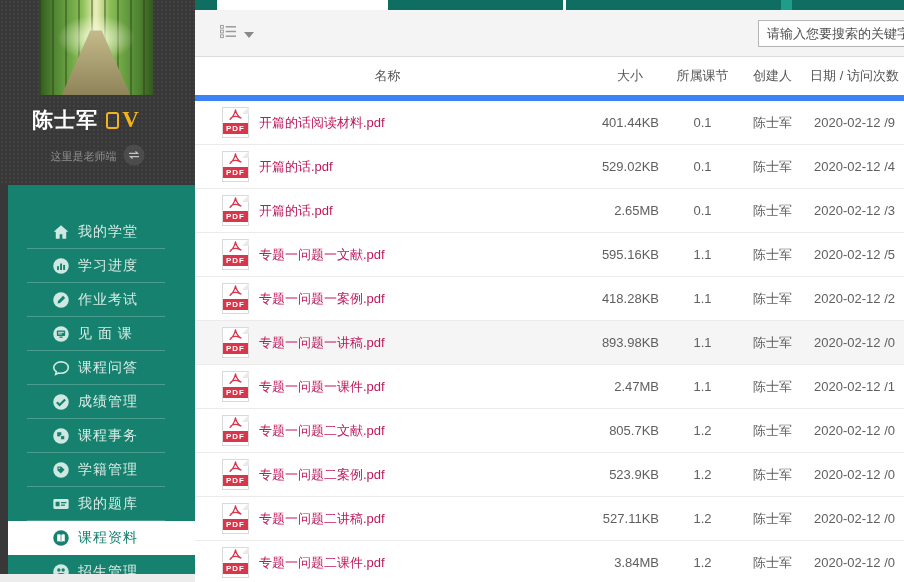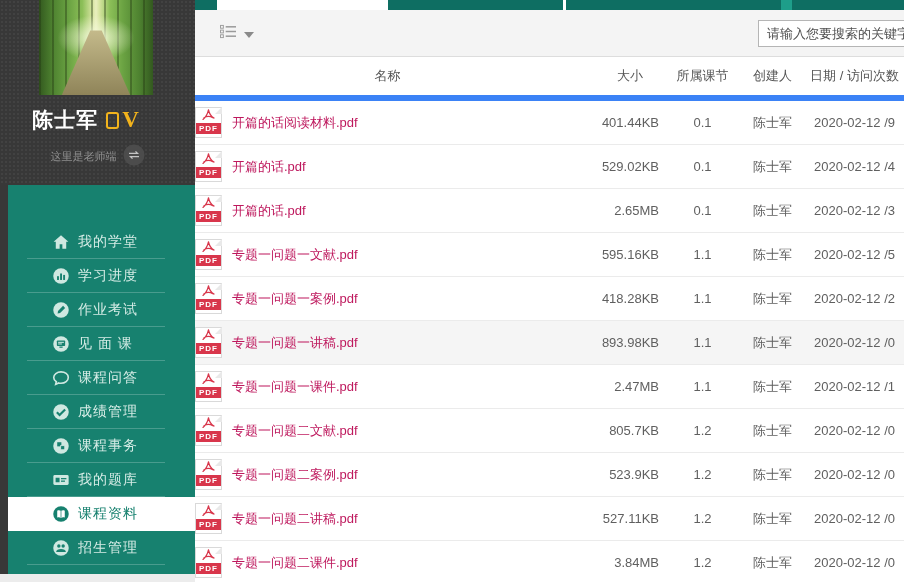--- a/index.html
+++ b/index.html
@@ -17,21 +17,21 @@
                repeating-linear-gradient(90deg, rgba(35,55,18,.4) 0 2px, transparent 2px 13px); }
   .avatar::after { content:''; position:absolute; inset:0;
     background:linear-gradient(#ddd3a2,#8f8459); clip-path:polygon(45% 32%, 55% 32%, 80% 100%, 20% 100%); }
   .name-row { position:absolute; left:0; top:106px; width:172px; text-align:center; color:#fff; font-size:21px; font-weight:bold; letter-spacing:1px; }
   .badge-phone { display:inline-block; width:13px; height:17px; border:2px solid #f2b31c; border-radius:3px; margin:0 3px 0 8px; vertical-align:-2px; }
   .badge-v { color:#f2b31c; font-family:"Liberation Serif","DejaVu Serif",serif; font-weight:bold; font-size:23px; }
   .subtitle-row { position:absolute; left:0; top:144px; width:195px; text-align:center; color:#8f8f8f; font-size:11px; }
   .subtitle-row .sw { vertical-align:-6px; margin-left:6px; display:inline-block; }
 
   .side-dark { position:absolute; left:0; top:185px; width:8px; height:389px; background:#383838; }
-  .menu { position:absolute; left:8px; top:185px; width:187px; height:389px; background:#17816F; padding-top:40px; overflow:hidden; }
+  .menu { position:absolute; left:8px; top:185px; width:187px; height:389px; background:#17816F; padding-top:30px; overflow:hidden; }
   .sidebar-item { --cut:#17816F; position:relative; height:34px; display:flex; align-items:center; padding-left:44px; color:#d6ece6; font-size:14px; letter-spacing:1px; cursor:pointer; }
   .sidebar-item .icon { width:18px; height:18px; margin-right:8px; display:inline-flex; align-items:center; justify-content:center; color:#cfe8e1; }
   .sidebar-item::after { content:''; position:absolute; left:19px; right:30px; bottom:0; border-bottom:1px solid rgba(255,255,255,.22); }
   .sidebar-item.active { background:#fff; color:#17816F; box-shadow:-4px 0 0 #fff; --cut:#fff; }
   .sidebar-item.active .icon { color:#17816F; }
   .sidebar-item.active::after { display:none; }
   .sidebar-item.active::before { content:''; position:absolute; left:-8px; top:0; width:4px; height:100%; background:#c9181e; }
   .bottom-strip { position:absolute; left:0; top:574px; width:195px; height:8px; background:#ececec; }
 
   
@@ -48,21 +48,21 @@
 
   .thead, .trow { display:grid; grid-template-columns:385px 85px 75px 65px 1fr; align-items:center; height:44px; font-size:13px; }
   .thead { color:#555; border-bottom:6px solid #3b82f6; }
   .trow { color:#5f5f5f; border-bottom:1px solid #ebebeb; }
   .trow.highlighted { background:#f5f5f5; }
   .c-name-h { text-align:center; }
   .c-size-h { text-align:right; padding-right:22px; }
   .c-size { text-align:right; padding-right:6px; }
   .c-center { text-align:center; }
   .c-date { text-align:center; white-space:nowrap; }
-  .namecell { display:flex; align-items:center; gap:10px; }
+  .namecell { display:flex; align-items:center; padding-left:27px; gap:10px; }
   .file-link { color:#be185d; cursor:pointer; }
 
   .pdf-page { position:relative; width:27px; height:31px; background:#fff; border:1px solid #d9d9d9; flex:0 0 auto; }
   .pdf-page .fold { position:absolute; top:-1px; right:-1px; width:0; height:0; border-style:solid; border-width:0 0 7px 7px; border-color:transparent transparent #e9e9e9 transparent; }
   .pdf-page .glyph { position:absolute; top:1px; left:4px; }
   .pdf-band { position:absolute; left:0; right:0; bottom:3px; height:11px; background:#d8364b; color:#fff; font-size:8px; font-weight:bold; text-align:center; line-height:11px; letter-spacing:1px; }
 </style>
 </head>
 <body>
 
@@ -136,20 +136,30 @@
       </div>
       <div class="sidebar-item">
         <span class="icon">
           <svg viewBox="0 0 20 20" width="18" height="18">
             <circle cx="10" cy="10" r="8.6" fill="currentColor"></circle>
             <rect x="5.8" y="5.8" width="4.6" height="4.6" fill="var(--cut,#17816F)"></rect>
             <rect x="9.6" y="9.6" width="4.6" height="4.6" fill="var(--cut,#17816F)" stroke="currentColor" stroke-width="1"></rect>
           </svg>
         </span>
         <span>课程事务</span>
+      </div>
+      <div class="sidebar-item">
+        <span class="icon">
+          <svg viewBox="0 0 20 20" width="18" height="18">
+            <circle cx="10" cy="10" r="8.6" fill="currentColor"></circle>
+            <path d="M6 6h4.2l3.8 3.8-4.2 4.2L6 10.2z" fill="var(--cut,#17816F)"></path>
+            <circle cx="8" cy="8" r="0.9" fill="currentColor"></circle>
+          </svg>
+        </span>
+        <span>学籍管理</span>
       </div>
       <div class="sidebar-item">
         <span class="icon">
           <svg viewBox="0 0 20 20" width="18" height="18">
             <rect x="1.5" y="4.5" width="17" height="11" rx="1.5" fill="currentColor"></rect>
             <rect x="4" y="7.5" width="4.4" height="5" fill="var(--cut,#17816F)"></rect>
             <rect x="10" y="7.8" width="6" height="1.4" fill="var(--cut,#17816F)"></rect>
             <rect x="10" y="10.6" width="4.4" height="1.4" fill="var(--cut,#17816F)"></rect>
           </svg>
         </span>

